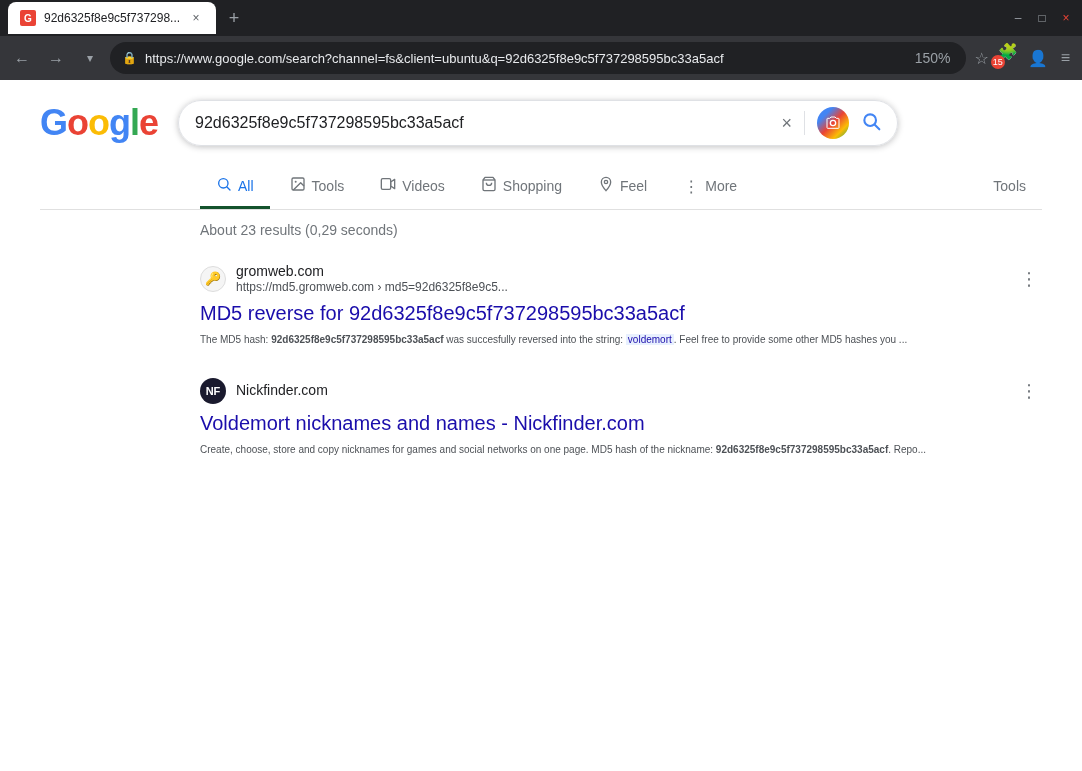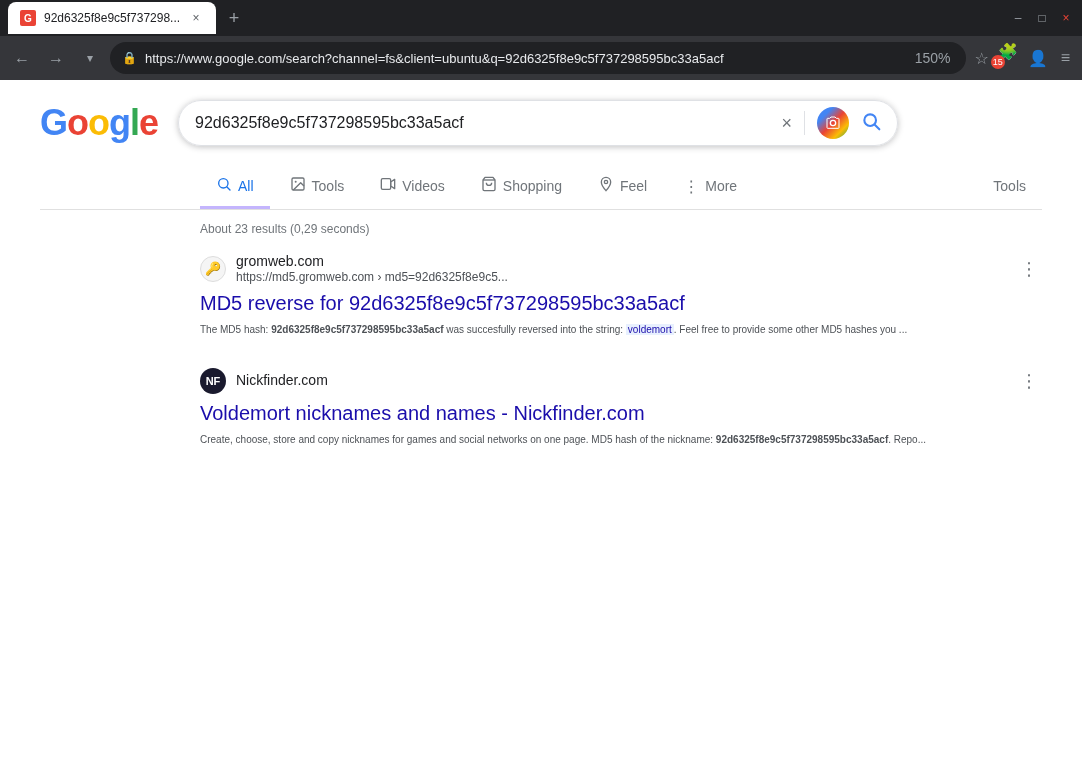--- a/index.html
+++ b/index.html
@@ -228,35 +228,35 @@
       gap: 6px;
       padding: 10px 16px;
       font-size: 14px;
       color: #70757a;
       cursor: pointer;
       border-bottom: 3px solid transparent;
       text-decoration: none;
     }
     .tab-item.active {
       color: #1a73e8;
-      border-bottom: 3px solid #c4b5fd;
+      border-bottom: 3px solid #14532d;
     }
     .tab-icon {
       font-size: 16px;
     }
     .tools-tab {
       margin-left: auto;
       margin-right: 0;
     }
 
     
     .results-stats {
-      font-size: 12px;
+      font-size: 14px;
       color: #70757a;
-      margin-bottom: 16px;
+      margin-bottom: 24px;
       padding-left: 160px;
     }
     .result-item {
       padding-left: 160px;
       margin-bottom: 28px;
     }
     .result-source {
       display: flex;
       align-items: center;
       gap: 10px;

